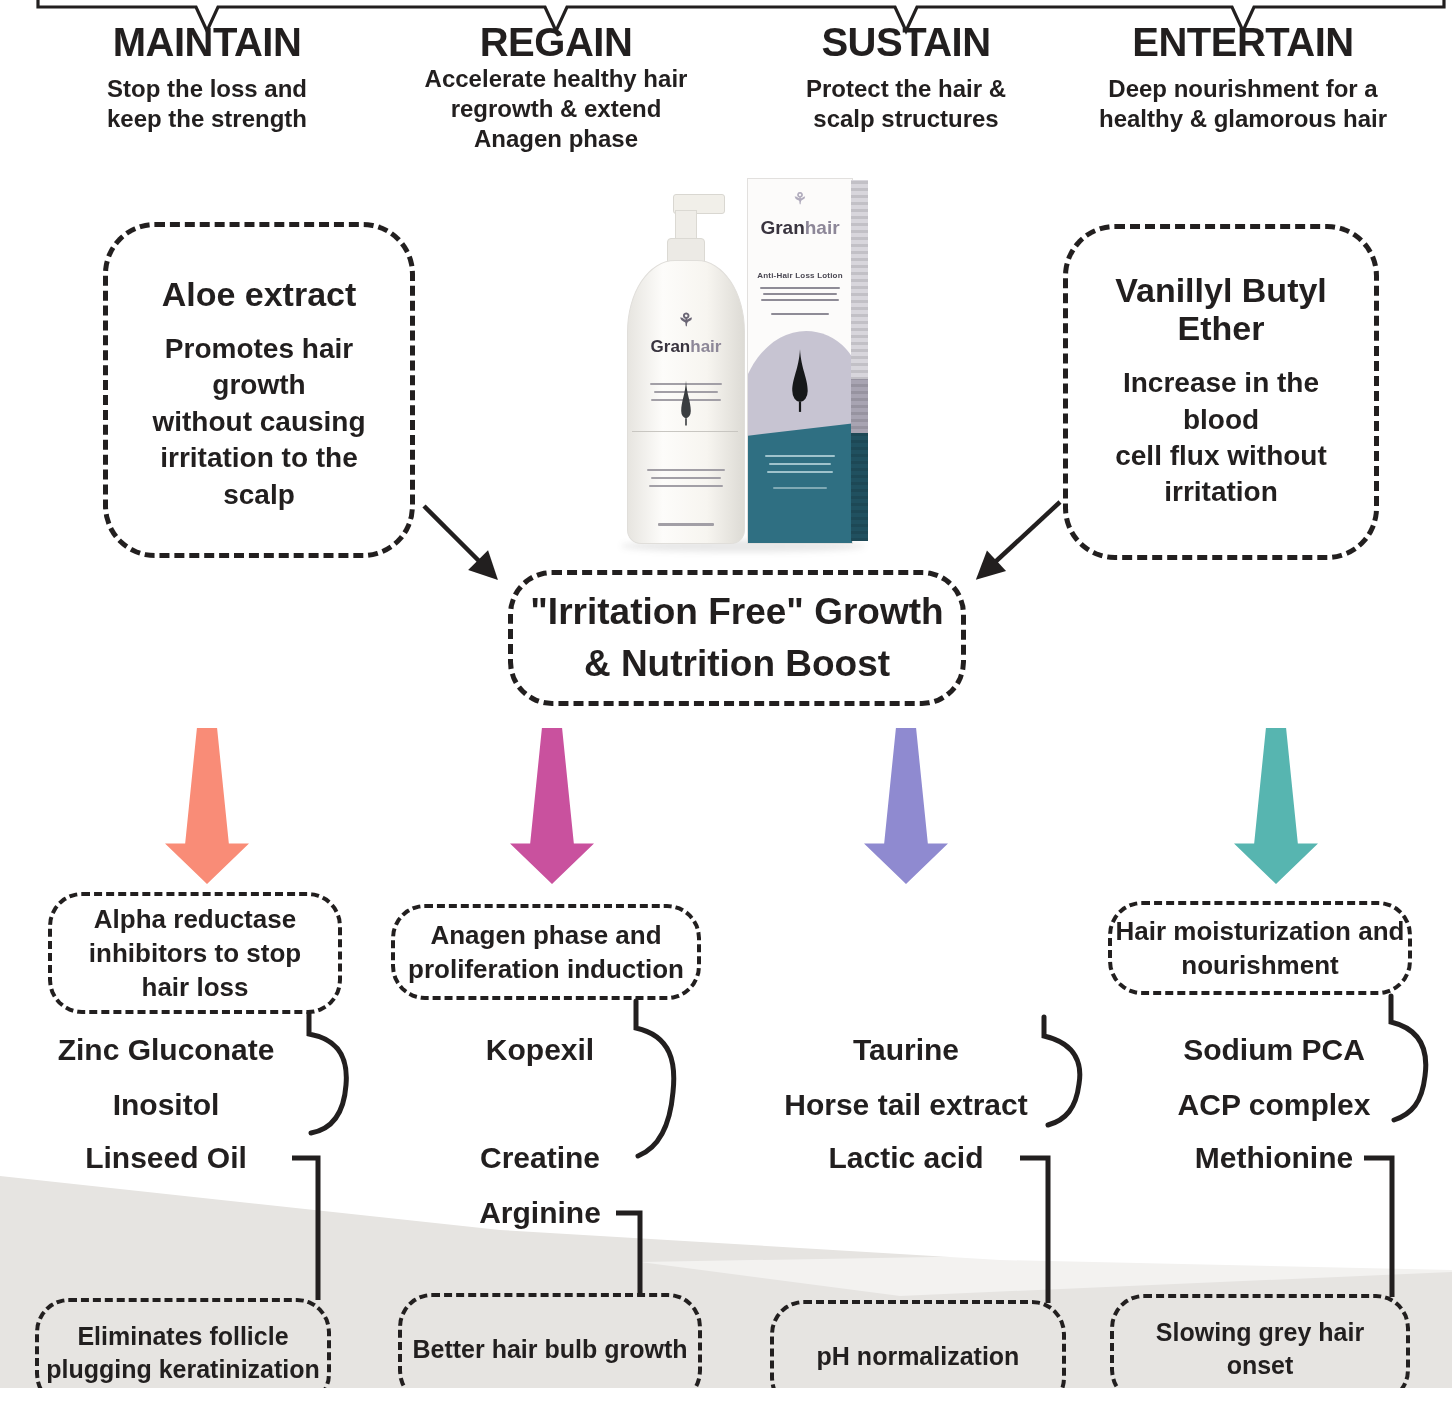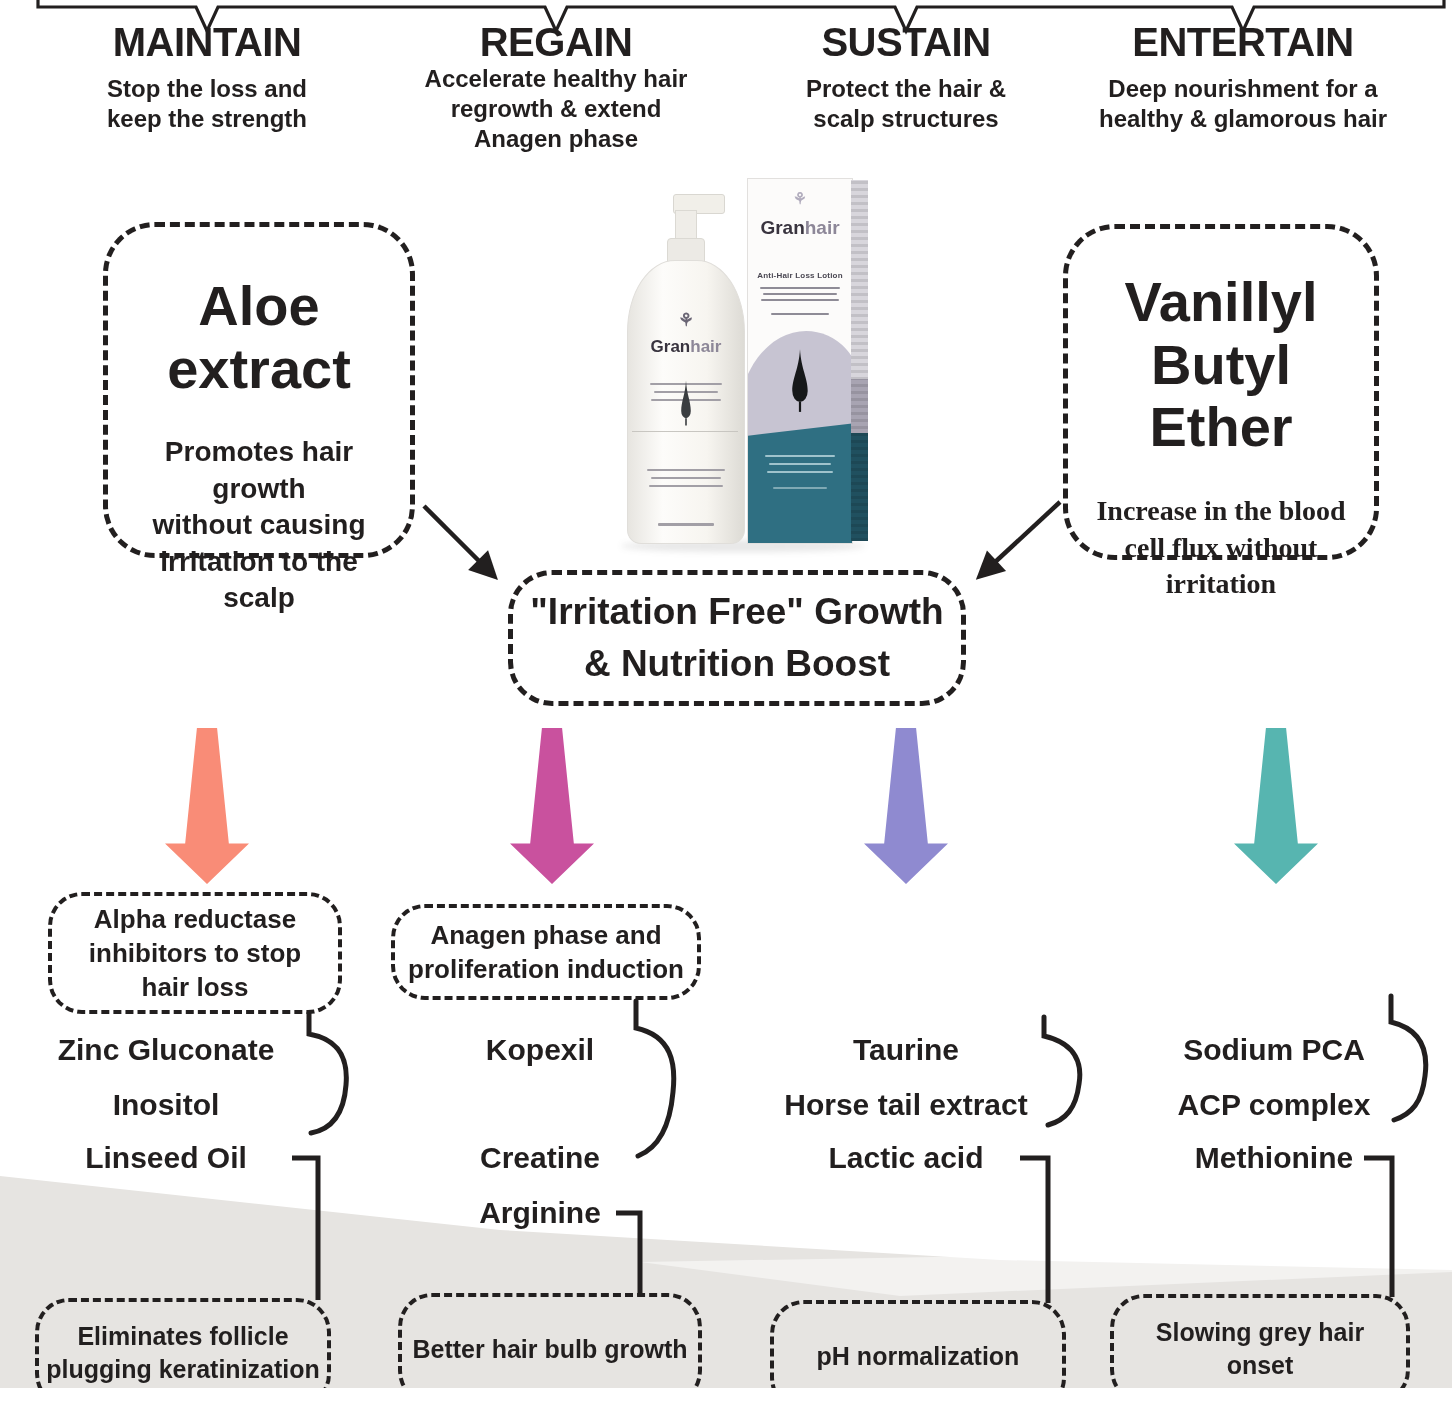--- a/index.html
+++ b/index.html
@@ -7,22 +7,22 @@
     position:relative;width:1452px;height:1388px;overflow:hidden;background:#fff;
     font-family:"Liberation Sans",sans-serif;color:#221F1F;font-weight:bold;
   }
   .abs{position:absolute;}
   .ctr{text-align:center;}
   
   .hdr{font-size:40px;letter-spacing:-0.5px;text-align:center;}
   .sub{font-size:24px;line-height:1.25;text-align:center;white-space:pre-line;}
   
   .feature{border:5px dashed #221F1F;border-radius:52px;box-sizing:border-box;text-align:center;}
-  .feature .ftitle{font-size:56px;line-height:1.12;white-space:pre-line;}
-  .feature .fbody{font-size:28px;line-height:1.3;margin-top:34px;white-space:pre-line;}
+  .feature .ftitle{font-size:34px;line-height:1.12;white-space:pre-line;}
+  .feature .fbody{font-size:28px;line-height:1.3;margin-top:18px;white-space:pre-line;}
   .centerbox{border:5px dashed #221F1F;border-radius:44px;box-sizing:border-box;
     display:flex;align-items:center;justify-content:center;font-size:37px;line-height:1.4;
     text-align:center;white-space:pre-line;}
   
   .flow-arrow{width:84px;height:156px;
     clip-path:polygon(38% 0,62% 0,76% 74%,100% 74%,50% 100%,0 74%,24% 74%);}
   
   .mech,.outcome{border:4px dashed #221F1F;border-radius:34px;box-sizing:border-box;
     display:flex;align-items:center;justify-content:center;text-align:center;
     line-height:1.32;white-space:pre-line;background:transparent;}
@@ -82,21 +82,21 @@
   <div class="abs feature" style="left:103px;top:222px;width:312px;height:336px;padding:48px 26px 0 26px;">
     <div class="ftitle">Aloe extract</div>
     <div class="fbody">Promotes hair growth
 without causing
 irritation to the scalp</div>
   </div>
 
   <div class="abs feature" style="left:1063px;top:224px;width:316px;height:336px;padding:42px 20px 0 20px;">
     <div class="ftitle">Vanillyl Butyl
 Ether</div>
-    <div class="fbody" style="font-family:Liberation Serif, serif;">Increase in the blood
+    <div class="fbody" style="">Increase in the blood
 cell flux without
 irritation</div>
   </div>
 
   <div class="abs" style="left:615px;top:172px;width:262px;height:382px;">
     <div class="abs" style="left:6px;top:368px;width:244px;height:12px;border-radius:50%;background:rgba(60,60,60,0.12);filter:blur(3px);"></div>
 
     <div class="abs" style="left:58px;top:22px;width:50px;height:18px;background:#f1efe9;border:1px solid #d9d7d1;border-radius:3px;"></div>
     <div class="abs" style="left:60px;top:38px;width:20px;height:34px;background:#efede8;border:1px solid #dbd9d3;"></div>
     <div class="abs" style="left:52px;top:66px;width:36px;height:26px;background:#eceae5;border:1px solid #dbd9d3;border-radius:4px;"></div>
@@ -154,20 +154,22 @@
   <div class="abs flow-arrow" style="left: 165px; top: 728px; background: rgb(249, 140, 119);"></div>
   <div class="abs flow-arrow" style="left: 510px; top: 728px; background: rgb(201, 81, 158);"></div>
   <div class="abs flow-arrow" style="left: 864px; top: 728px; background: rgb(143, 138, 208);"></div>
   <div class="abs flow-arrow" style="left: 1234px; top: 728px; background: rgb(87, 181, 176);"></div>
 
   <div class="abs mech" style="left:48px;top:892px;width:294px;height:122px;">Alpha reductase
 inhibitors to stop
 hair loss</div>
   <div class="abs mech" style="left:391px;top:904px;width:310px;height:96px;">Anagen phase and
 proliferation induction</div>
+  <div class="abs mech" style="left:1108px;top:901px;width:304px;height:94px;">Hair moisturization and
+nourishment</div>
 
   <div class="abs ing" style="left:16px;top:1028px;width:300px;">Zinc Gluconate</div>
   <div class="abs ing" style="left:16px;top:1083px;width:300px;">Inositol</div>
   <div class="abs ing" style="left:16px;top:1136px;width:300px;">Linseed Oil</div>
 
   <div class="abs ing" style="left:390px;top:1028px;width:300px;">Kopexil</div>
   <div class="abs ing" style="left:390px;top:1136px;width:300px;">Creatine</div>
   <div class="abs ing" style="left:390px;top:1191px;width:300px;">Arginine</div>
 
   <div class="abs ing" style="left:756px;top:1028px;width:300px;">Taurine</div>

